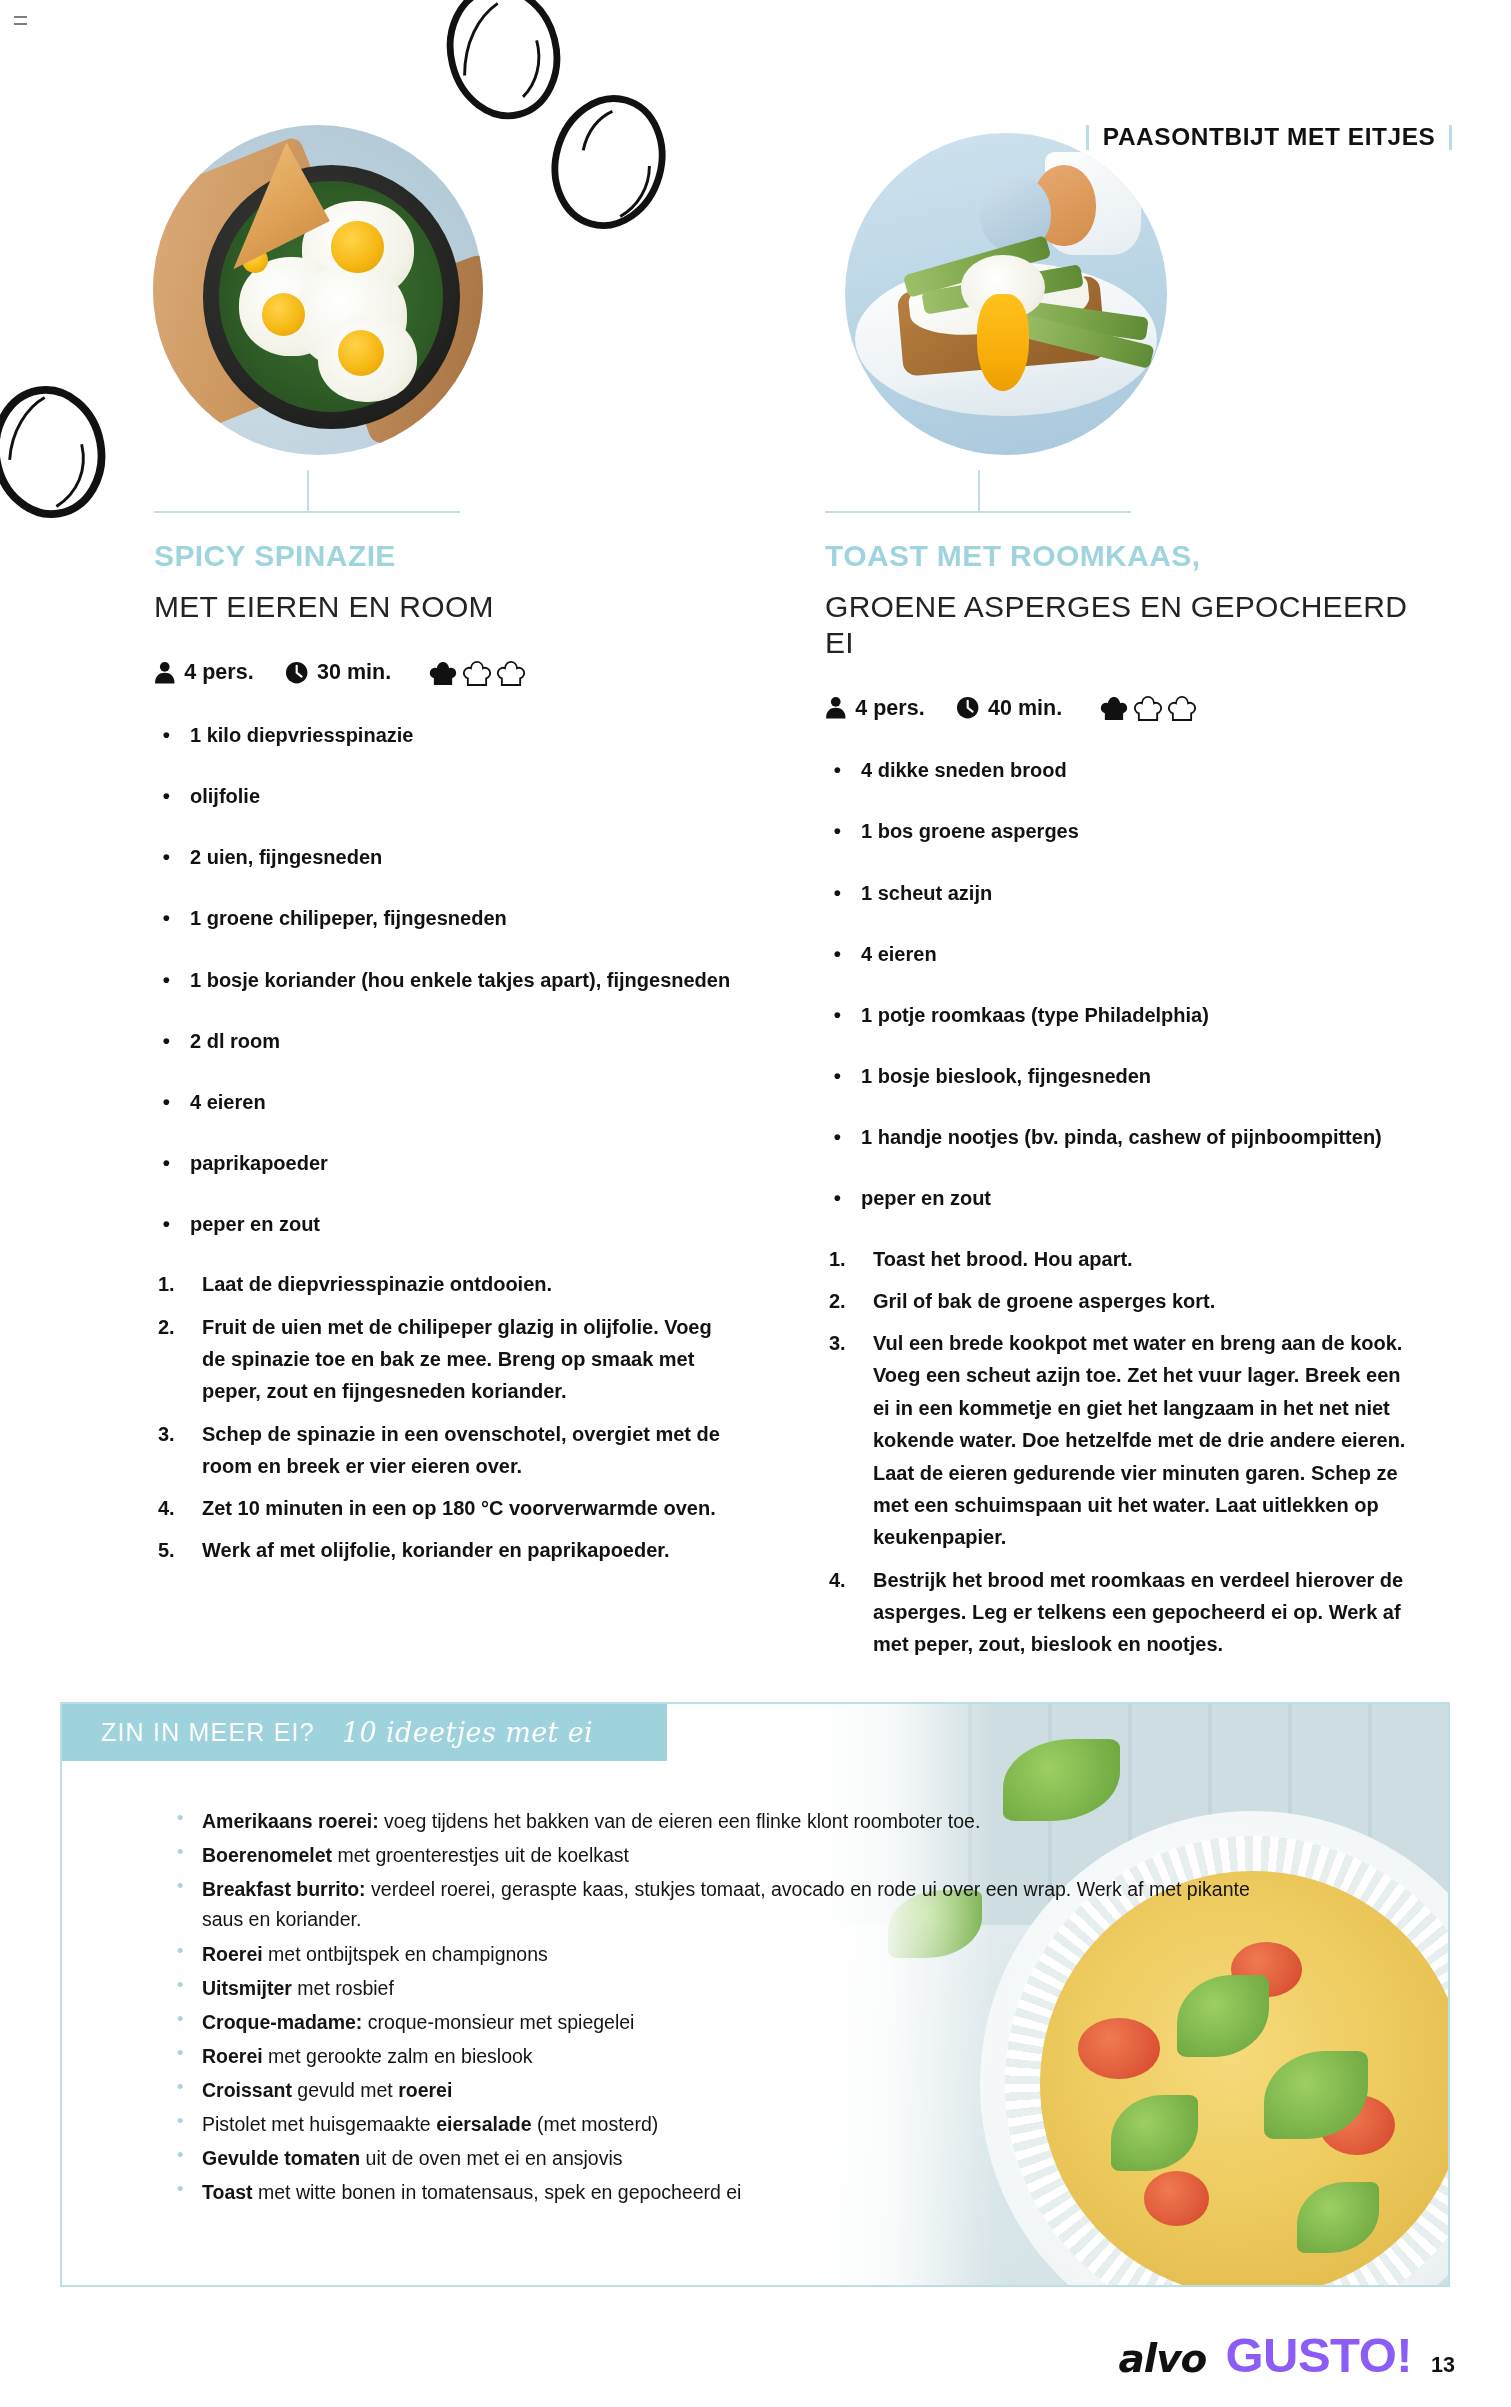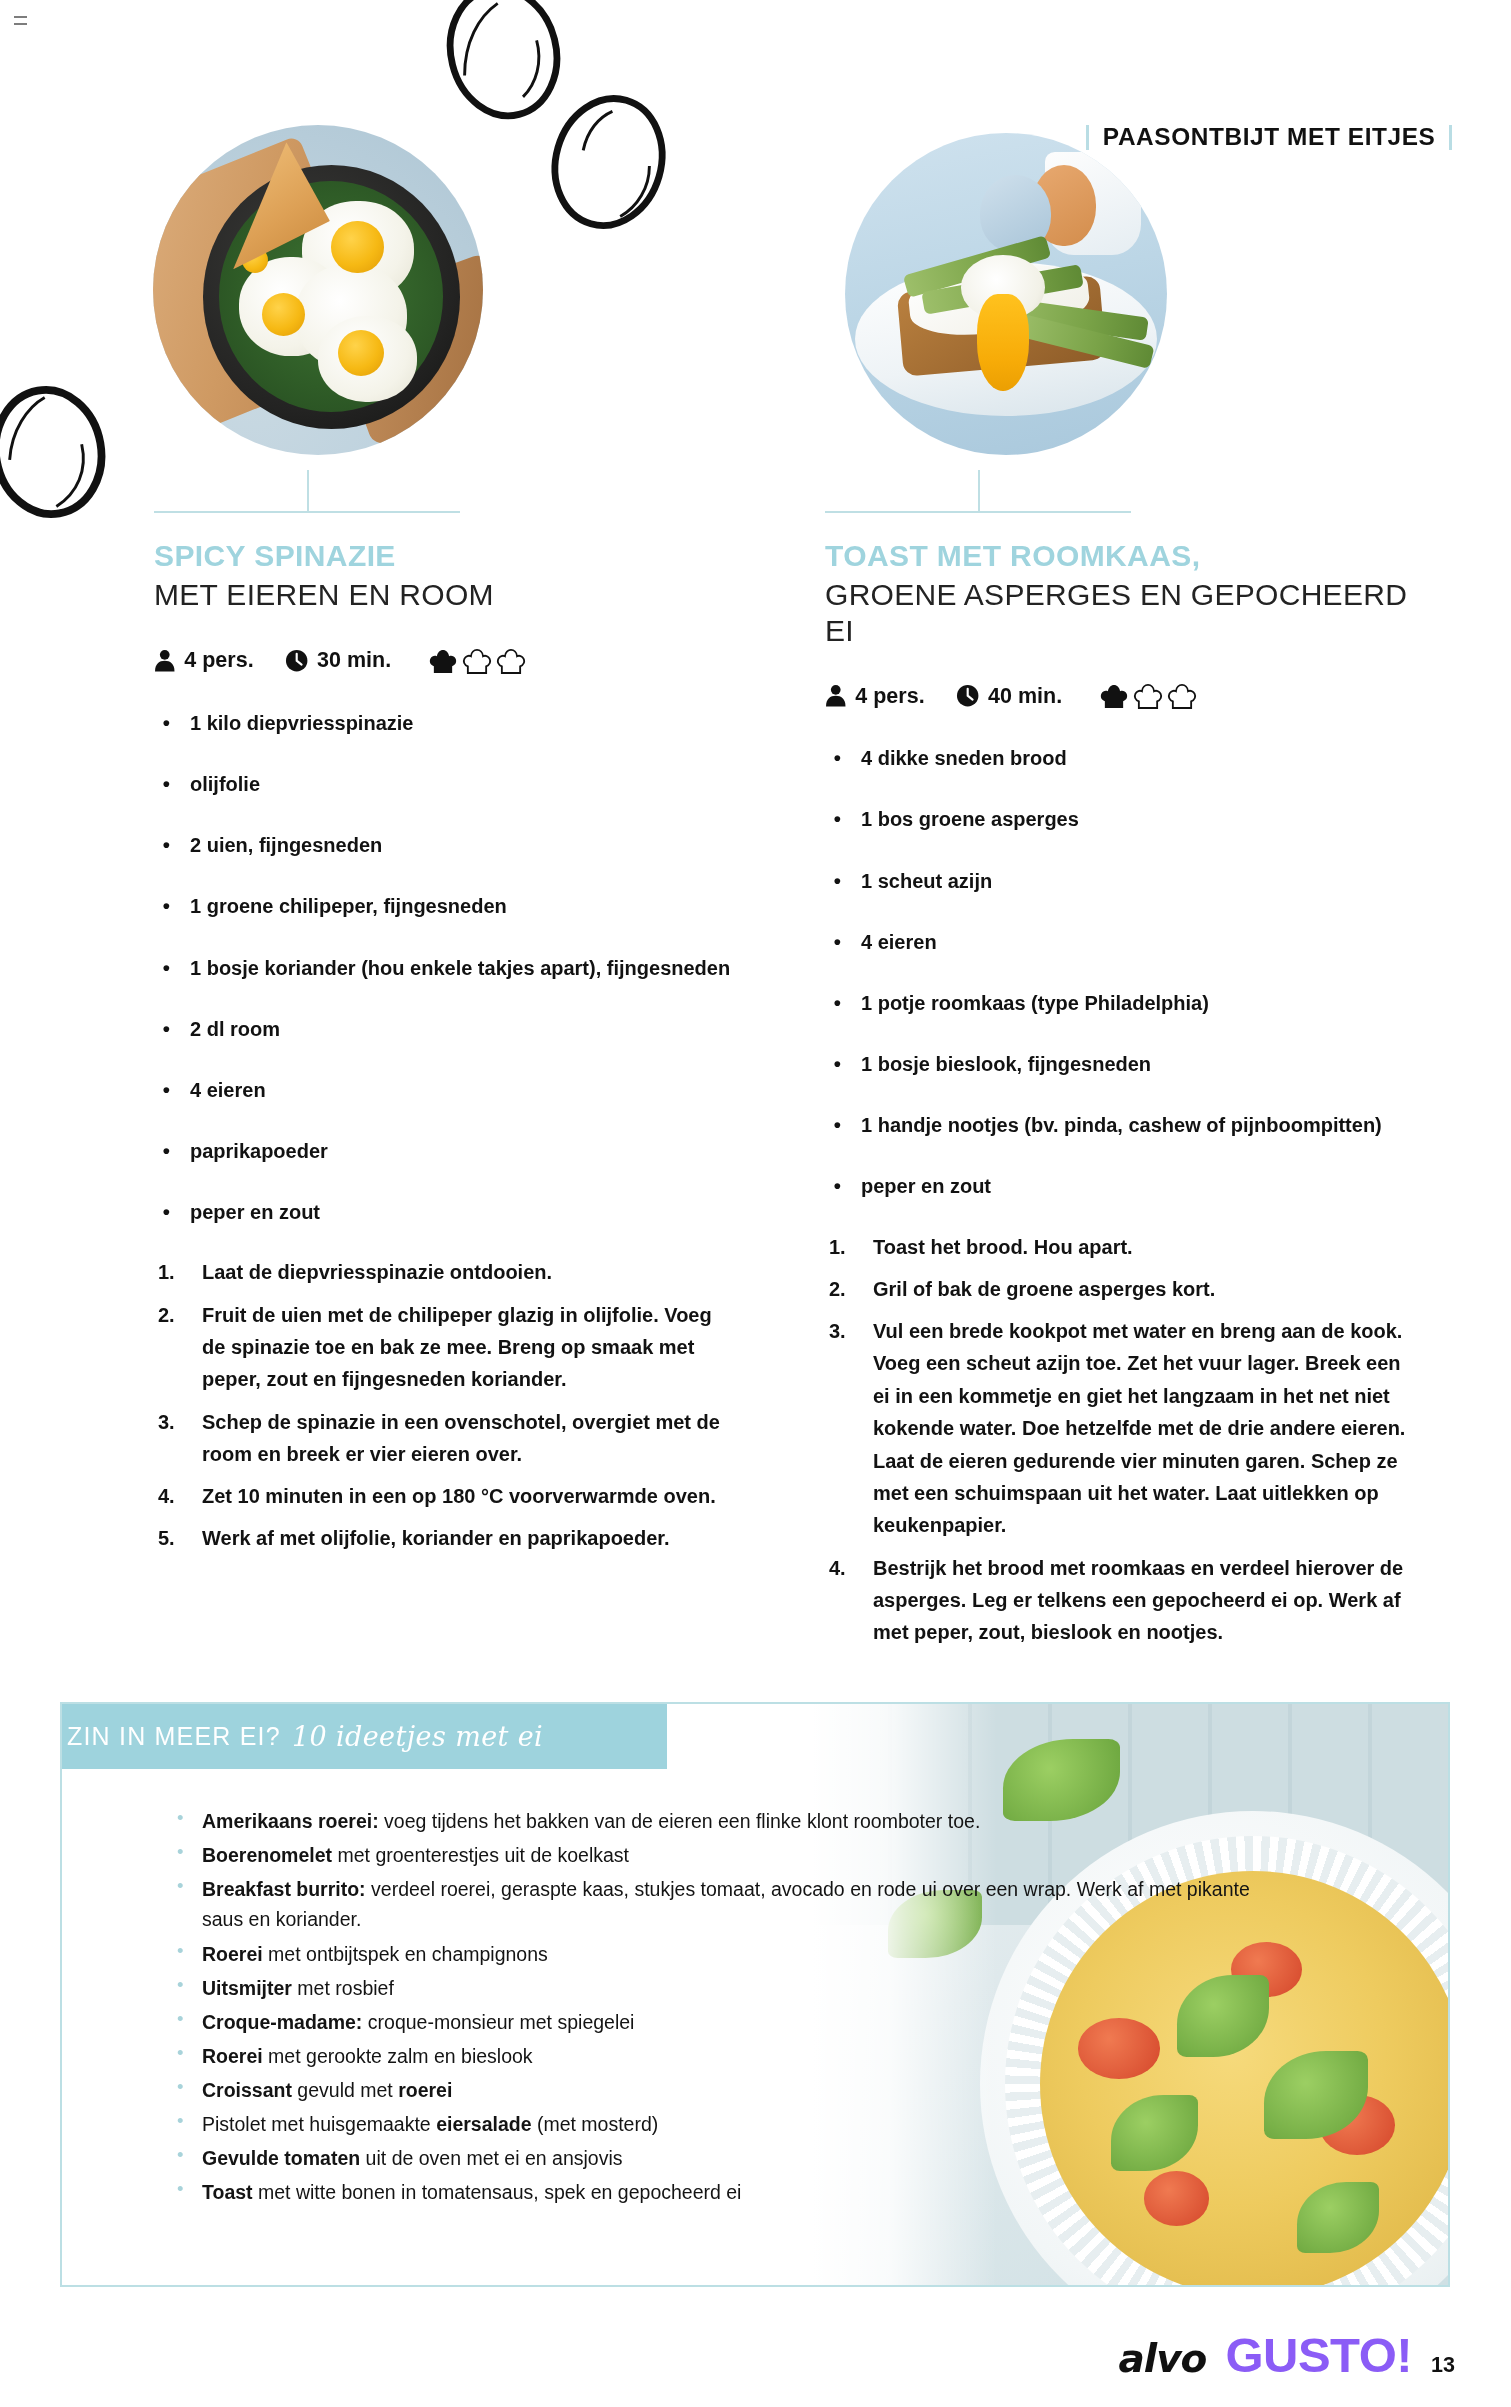--- a/index.html
+++ b/index.html
@@ -184,21 +184,21 @@
     color: #9fd4de;
     line-height: 1.18;
     margin: 0;
   }
   .recipe-title-dark {
     font-size: 30px;
     font-weight: 400;
     letter-spacing: 0.3px;
     color: #232323;
     line-height: 1.18;
-    margin: 4px 0 0 0;
+    margin: 16px 0 0 0;
   }
 
   .meta-row {
     display: flex;
     align-items: center;
     margin-top: 35px;
     gap: 9.8px;
     font-size: 21.5px;
     font-weight: 700;
     color: #111111;
@@ -309,27 +309,27 @@
   .tp-fade {
     position: absolute; left: 0; top: 0; width: 185px; height: 100%;
     background: linear-gradient(90deg, #ffffff 0%, rgba(255,255,255,0.86) 42%, rgba(255,255,255,0) 100%);
   }
 
   .tips-header {
     position: absolute;
     left: 0;
     top: 0;
     width: 605px;
-    height: 65px;
+    height: 57px;
     background: #9ed3dd;
     display: flex;
     align-items: center;
-    padding-left: 5px;
+    padding-left: 39px;
     box-sizing: border-box;
-    gap: 11px;
+    gap: 27px;
   }
   .tips-header .lead {
     font-size: 25px;
     font-weight: 400;
     letter-spacing: 1.2px;
     color: #ffffff;
   }
   .tips-header .script {
     font-family: "DejaVu Serif", serif;
     font-style: italic;

